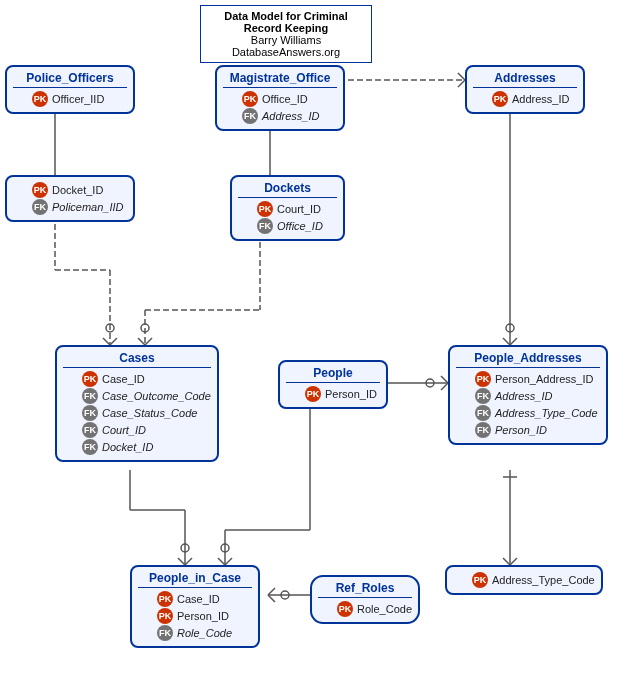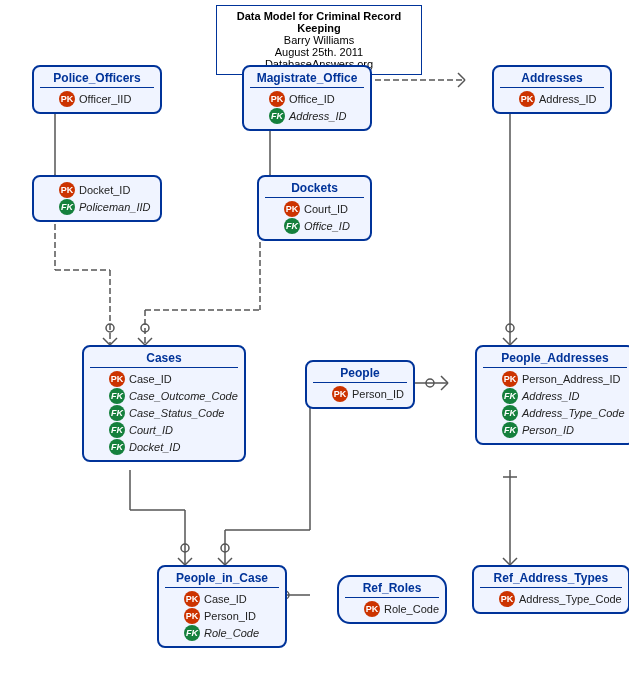--- a/index.html
+++ b/index.html
@@ -17,21 +17,20 @@
       height: 690px;
       background: white;
     }
     .entity-box {
       position: absolute;
       border: 2px solid #003399;
       border-radius: 8px;
       background: #f0f4ff;
       padding: 4px 6px;
       min-width: 110px;
-      margin-left: 27px;
     }
     .entity-title {
       color: #003399;
       font-weight: bold;
       font-size: 12px;
       border-bottom: 1px solid #003399;
       padding-bottom: 2px;
       margin-bottom: 3px;
       text-align: center;
     }
@@ -53,23 +52,22 @@
       border-radius: 50%;
       font-size: 9px;
       font-weight: bold;
       flex-shrink: 0;
     }
     .badge-pk {
       background: #cc3300;
       color: white;
     }
     .badge-fk {
-      background: #15803d;
+      background: #737373;
       color: white;
-      font-style: italic;
     }
     .field-italic { font-style: italic; }
     .info-box {
       position: absolute;
       border: 1px solid #003399;
       background: white;
       padding: 4px 10px;
       text-align: center;
       font-size: 11px;
       color: #000;
@@ -155,24 +153,23 @@
     <line x1="275" y1="588" x2="268" y2="595" stroke="#555" stroke-width="1.5"></line>
     <line x1="275" y1="602" x2="268" y2="595" stroke="#555" stroke-width="1.5"></line>
     <circle cx="285" cy="595" r="4" fill="none" stroke="#555" stroke-width="1.5"></circle>
 
     <line x1="510" y1="470" x2="510" y2="565" stroke="#555" stroke-width="1.5"></line>
     <line x1="503" y1="477" x2="517" y2="477" stroke="#555" stroke-width="1.5"></line>
     <line x1="503" y1="558" x2="510" y2="565" stroke="#555" stroke-width="1.5"></line>
     <line x1="517" y1="558" x2="510" y2="565" stroke="#555" stroke-width="1.5"></line>
   </svg>
 
-  <div class="info-box" style="left:216px;top:5px;width:206px;">
+  <div class="info-box" style="left:200px;top:5px;width:172px;">
     <div style="font-size:11px;font-weight:bold;">Data Model for Criminal Record Keeping</div>
     <div style="font-size:11px;">Barry Williams</div>
-    <div style="font-size:11px;">August 25th.  2011</div>
     <div style="font-size:11px;">DatabaseAnswers.org</div>
   </div>
 
   <div class="entity-box" style="left:5px;top:65px;min-width:130px;">
     <div class="entity-title">Police_Officers</div>
     <div class="entity-field">
       <span class="badge badge-pk">PK</span>
       <span>Officer_IID</span>
     </div>
   </div>
@@ -290,20 +287,19 @@
 
   <div class="entity-box" style="left:310px;top:575px;min-width:110px;border-radius:13px;">
     <div class="entity-title">Ref_Roles</div>
     <div class="entity-field">
       <span class="badge badge-pk">PK</span>
       <span>Role_Code</span>
     </div>
   </div>
 
   <div class="entity-box" style="left:445px;top:565px;min-width:155px;">
-    <div class="entity-title">Ref_Address_Types</div>
     <div class="entity-field">
       <span class="badge badge-pk">PK</span>
       <span>Address_Type_Code</span>
     </div>
   </div>
 
 </div>
 
 </body></html>

